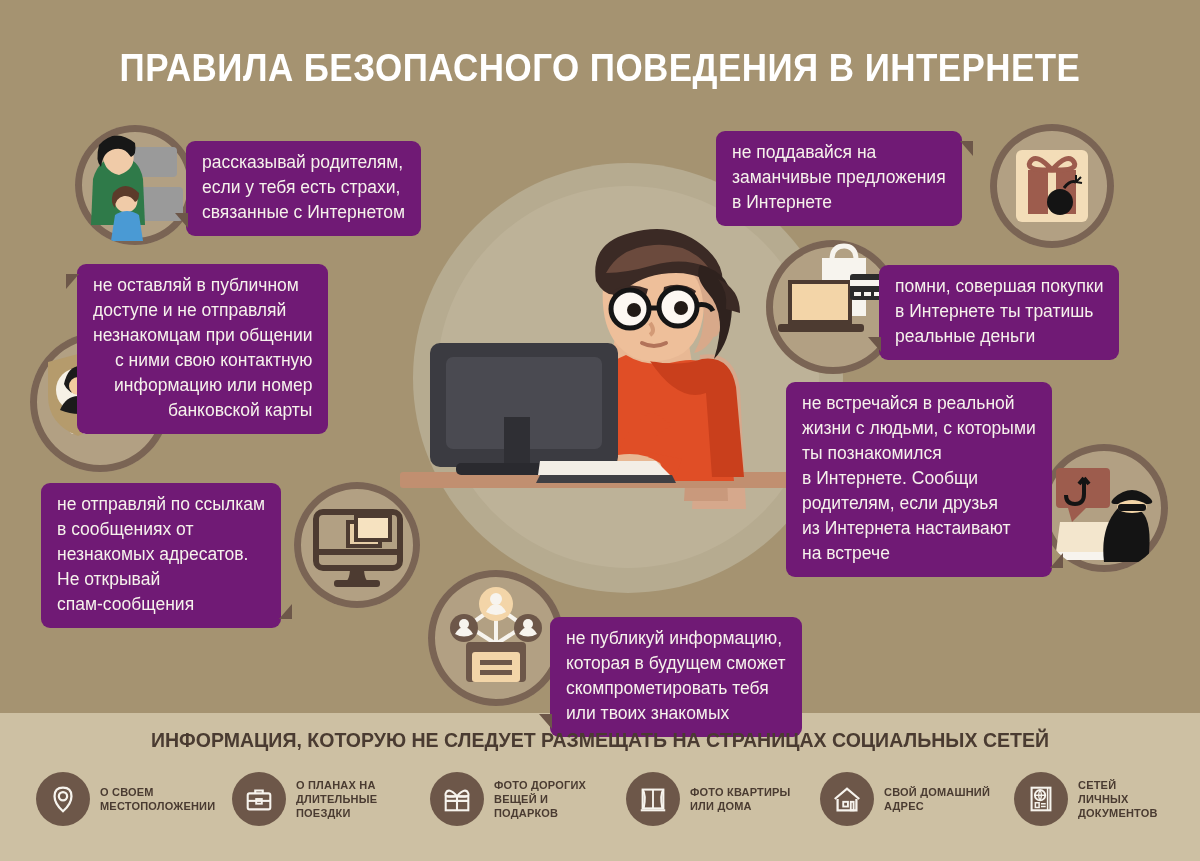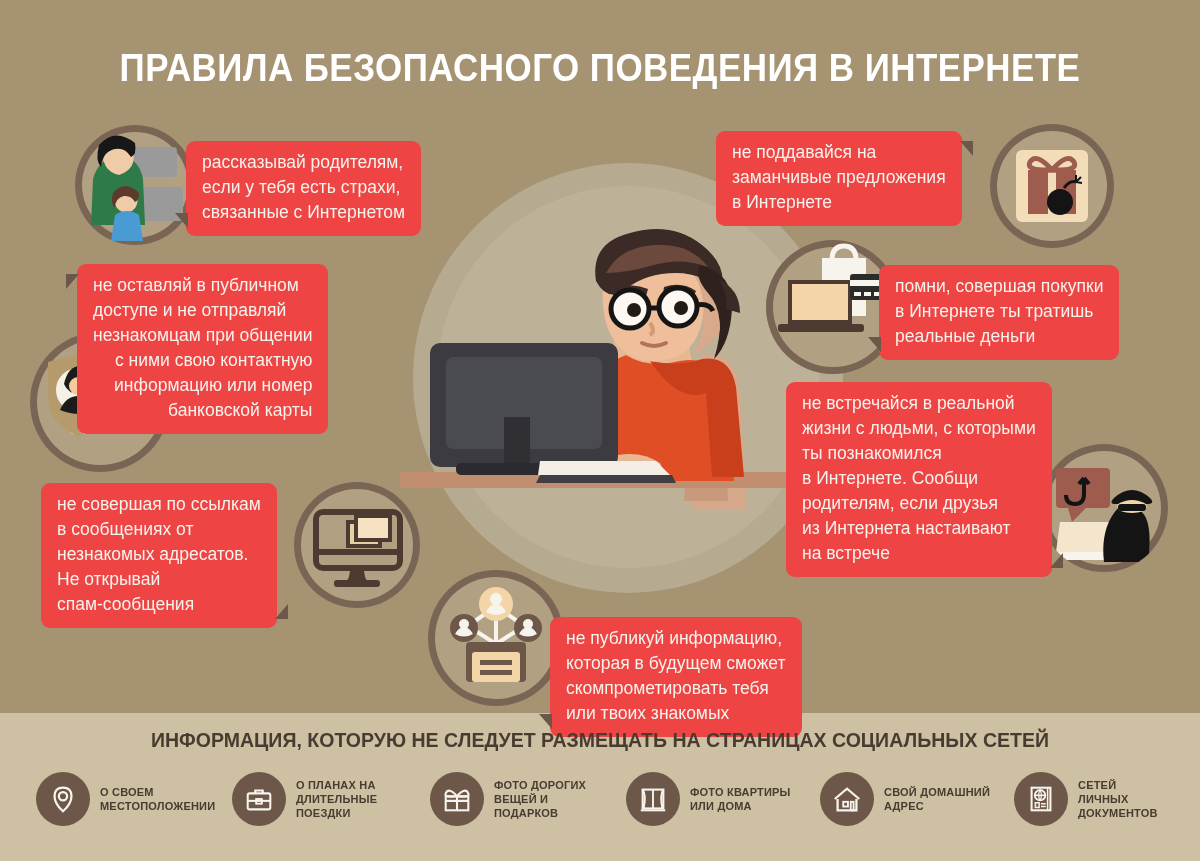--- a/index.html
+++ b/index.html
@@ -29,21 +29,21 @@
     position:absolute; left:0; top:47px; width:1200px;
     text-align:center; color:#ffffff;
     font-size:38px; font-weight:bold;
     letter-spacing:0.5px;
     transform:scaleX(0.92); transform-origin:center;
     white-space:nowrap;
   }
 
   
   .bubble {
-    position:absolute; background:#ef4444; color:#f6f2ec;
+    position:absolute; background:#701a75; color:#f6f2ec;
     border-radius:9px; padding:9px 16px 11px 16px;
     font-size:17.5px; line-height:25px;
   }
   .bubble.tail-left::after {
     content:""; position:absolute; left:-11px; bottom:8px;
     border-width:0 13px 15px 0; border-style:solid;
     border-color:transparent #6d5749 transparent transparent;
   }
   .bubble.tail-left-top::after {
     content:""; position:absolute; left:-11px; top:10px;
@@ -236,21 +236,21 @@
         <rect x="22" y="30" width="84" height="56" rx="7" fill="none" stroke="#4d3b31" stroke-width="6"></rect>
         <path d="M24 70 h80" stroke="#4d3b31" stroke-width="6"></path>
         <path d="M48 102 q8 -2 8 -16 h14 q0 14 8 16z" fill="#4d3b31"></path>
         <rect x="40" y="98" width="46" height="7" rx="3" fill="#4d3b31"></rect>
         <rect x="54" y="40" width="32" height="24" fill="#e8cfa8" stroke="#4d3b31" stroke-width="4"></rect>
         <rect x="62" y="34" width="34" height="24" fill="#f6e2c0" stroke="#4d3b31" stroke-width="4"></rect>
       </svg>
     </div>
   </div>
   <div class="bubble tail-right" id="b3">
-    <span class="ln">не совершая по ссылкам</span>
+    <span class="ln">не отправляй по ссылкам</span>
     <span class="ln">в сообщениях от</span>
     <span class="ln">незнакомых адресатов.</span>
     <span class="ln">Не открывай</span>
     <span class="ln">спам-сообщения</span>
   </div>
 
   <div class="icon-circle" id="ic4">
     <div class="glyph">
       <svg viewBox="0 0 124 124" width="124" height="124">
         <rect x="26" y="26" width="72" height="72" rx="6" fill="#f3ddb8"></rect>

